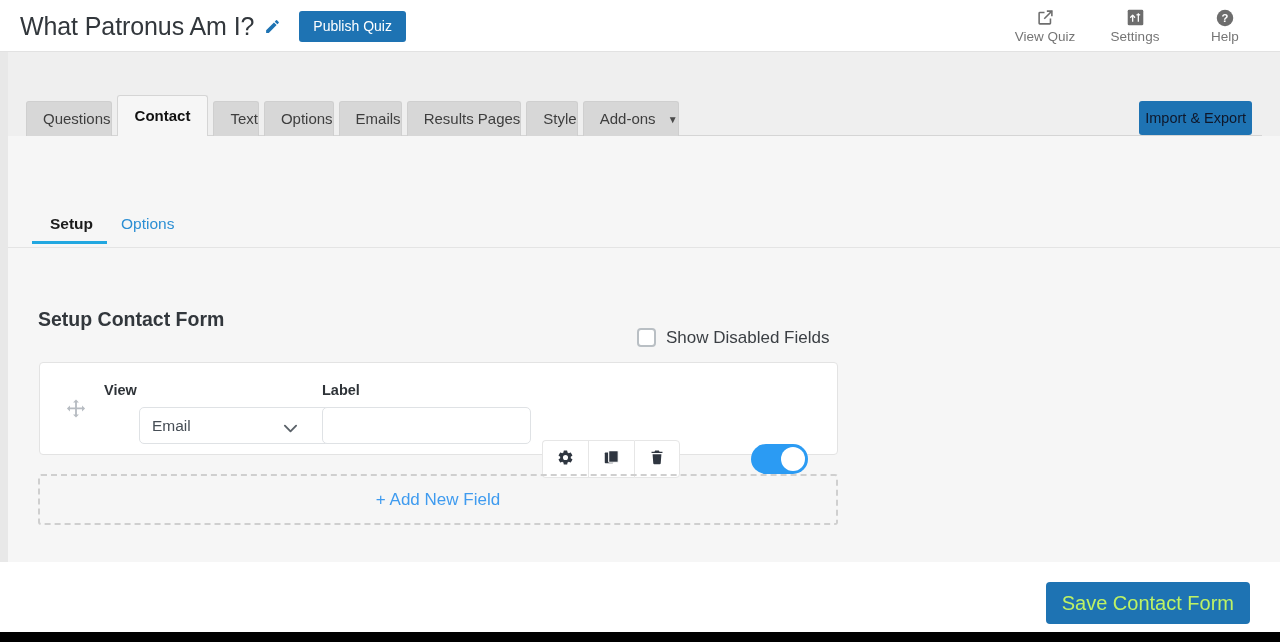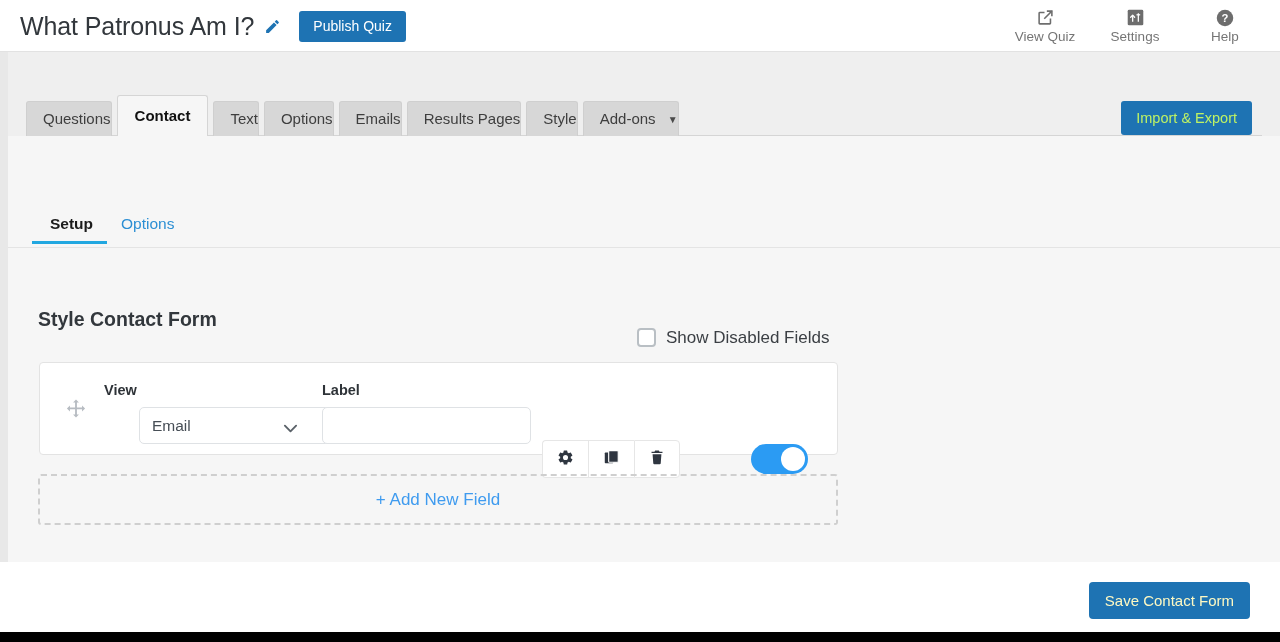--- a/index.html
+++ b/index.html
@@ -140,26 +140,26 @@
     margin-left: 8px;
     font-size: 10px;
     position: relative;
     top: -1px;
     color: #4a4a4a;
   }
   #import-export-btn {
     position: absolute;
     right: 10px; bottom: 1px;
     background: #1e73b3;
-    color: #bef264;
+    color: #0f172a;
     border: none;
     border-radius: 3px;
     font-size: 14.5px;
     font-family: "Liberation Sans", sans-serif;
-    padding: 10px 15px;
+    padding: 10px 6px;
     line-height: 1;
     cursor: pointer;
     white-space: nowrap;
   }
   #tab-underline {
     position: absolute;
     left: 0; bottom: 0;
     width: 1236px; height: 1px;
     background: #d5d5d5;
   }
@@ -363,25 +363,25 @@
   #footer {
     position: absolute;
     top: 562px; left: 0;
     width: 1280px; height: 70px;
     background: #ffffff;
   }
   #save-btn {
     position: absolute;
     right: 30px; top: 20px;
     background: #1e73b3;
-    color: #fef9c3;
+    color: #bef264;
     border: none;
     border-radius: 4px;
     font-family: "Liberation Sans", sans-serif;
-    font-size: 15px;
+    font-size: 20px;
     padding: 11px 16px;
     line-height: 1;
     cursor: pointer;
     white-space: nowrap;
   }
   #bottom-bar {
     position: absolute;
     top: 632px; left: 0;
     width: 1280px; height: 10px;
     background: #000000;
@@ -470,21 +470,21 @@
     </div>
 
     <div id="panel">
 
       <div id="subtabs">
         <div class="subtab active"><span>Setup</span></div>
         <div class="subtab"><span>Options</span></div>
       </div>
       <div id="subtab-rule"></div>
 
-      <div id="setup-heading">Style Contact Form</div>
+      <div id="setup-heading">Setup Contact Form</div>
 
       <div id="show-disabled-wrap">
         <div id="show-disabled-box"></div>
         <div id="show-disabled-label">Show Disabled Fields</div>
       </div>
 
       <div id="field-card">
 
         <div id="drag-handle">
           <svg width="22" height="22" viewBox="0 0 24 24" fill="#b7bcc2">

